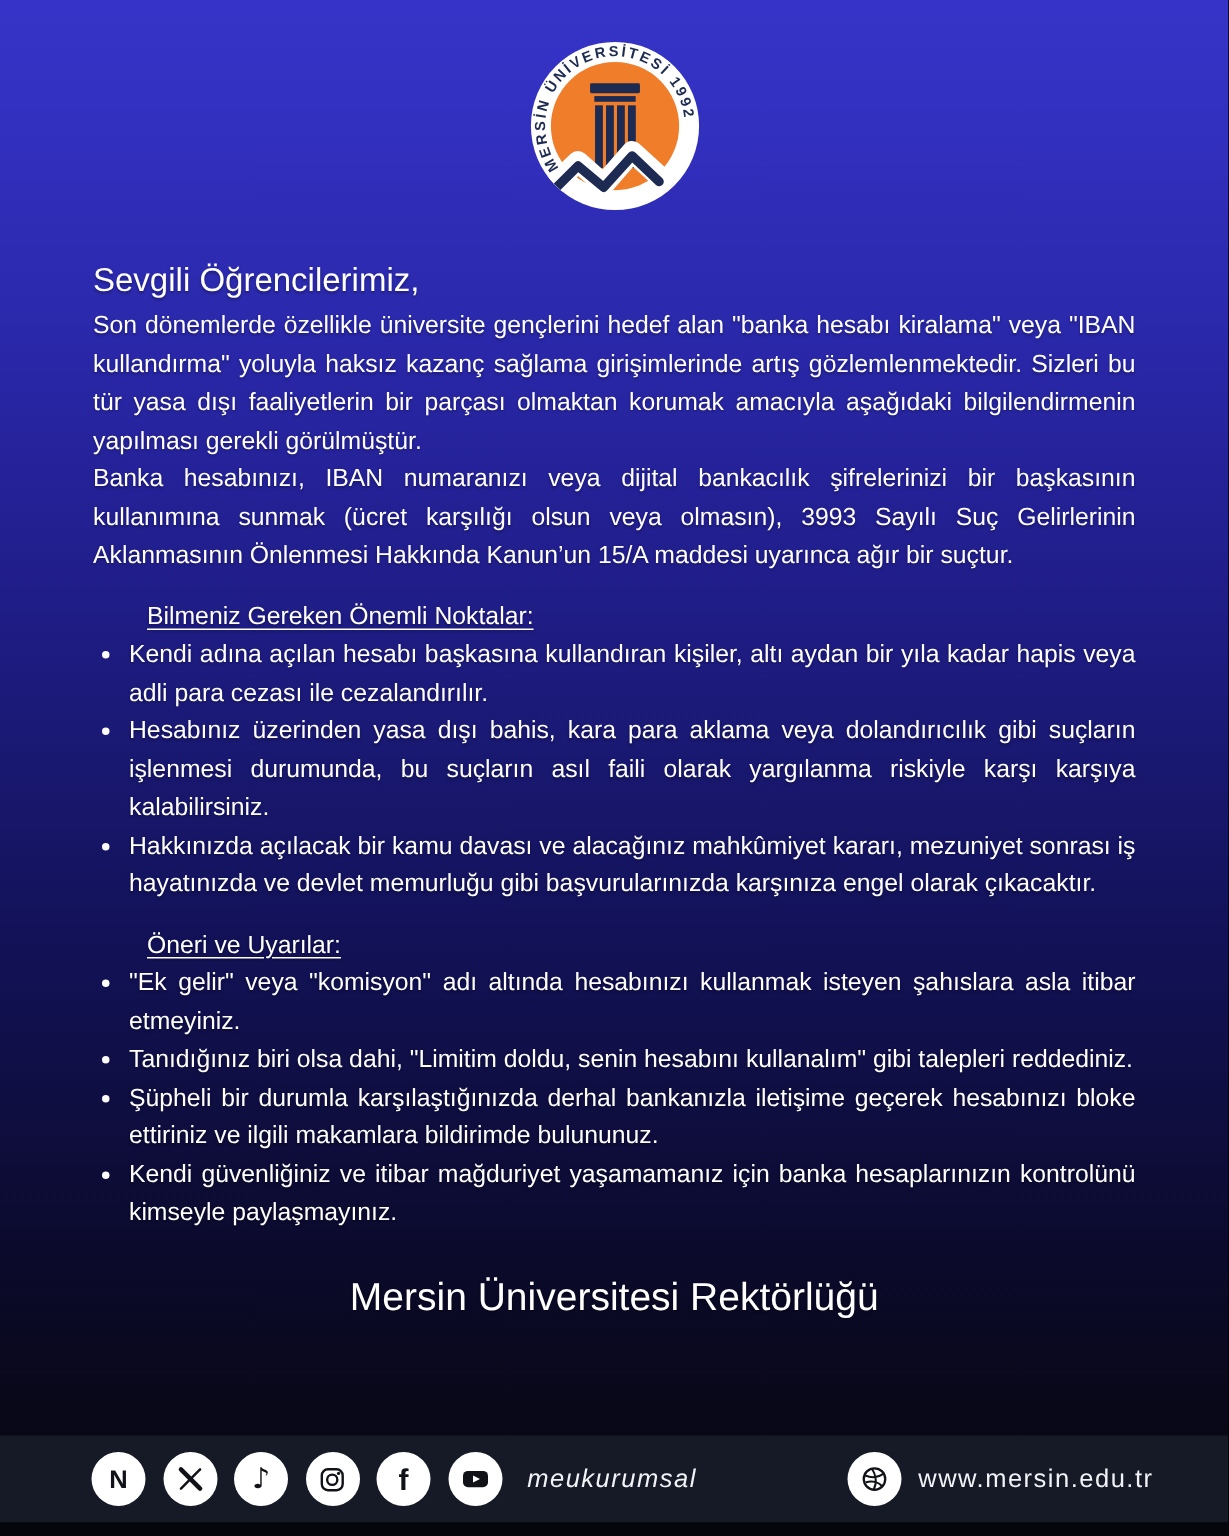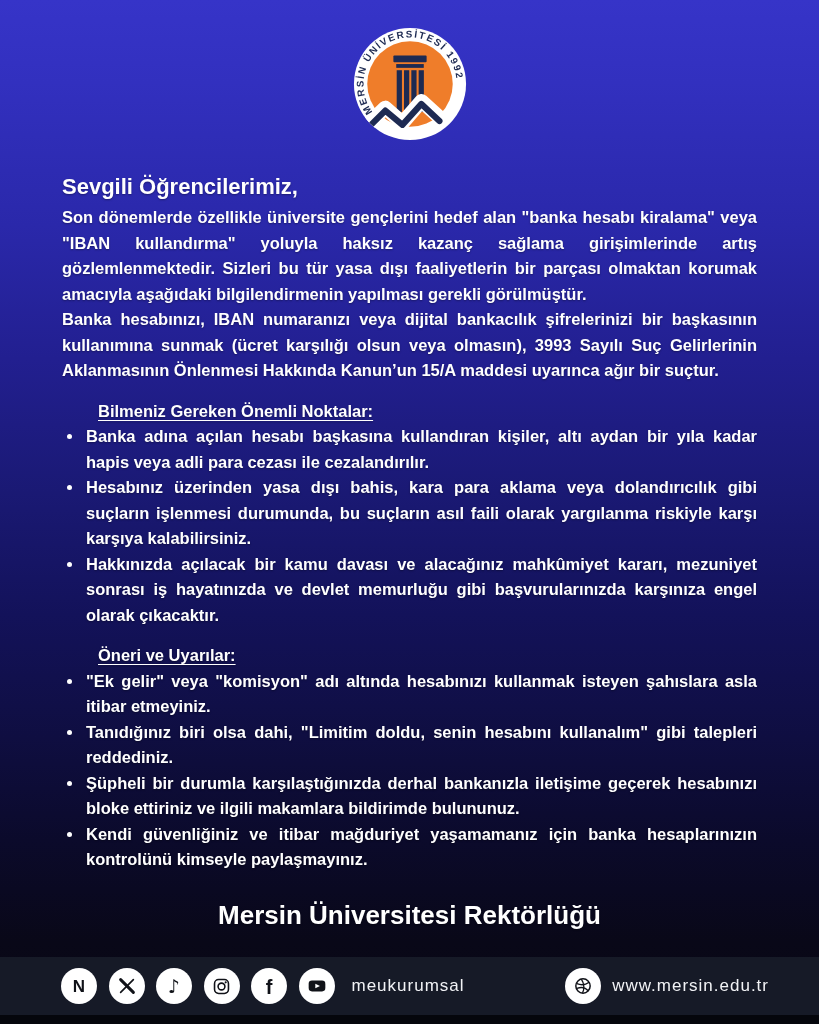--- a/index.html
+++ b/index.html
@@ -31,21 +31,21 @@
   }
   
   .logo-wrap{
     position:absolute;top:27px;left:0;right:0;
     display:flex;justify-content:center;
   }
   
   .content{
     position:absolute;left:62px;right:62px;top:172px;
     color:var(--text);
-    font-weight:700;
+    font-weight:400;
     font-size:16.5px;
     line-height:25.5px;
     text-shadow:0 1px 2px rgba(0,0,0,.35);
   }
   .greeting{
     font-size:22px;
     line-height:30px;
     margin-bottom:3px;
   }
   .para{
@@ -94,21 +94,21 @@
     font-family:"Liberation Sans",sans-serif;
   }
   .circle-icon .glyph.note{font-family:"DejaVu Sans",sans-serif;font-size:19px;}
   .circle-icon .glyph.fb{font-size:20px;transform:translateY(1px);}
   .footer-text{
     color:#f2f3f6;
     font-size:17px;
     letter-spacing:1px;
     font-weight:500;
   }
-  .handle{margin-left:17px;}
+  .handle{margin-left:17px;font-style:italic;}
   .site-group{margin-left:auto;display:flex;align-items:center;text-align:center;}
   .site-label{margin-left:11px;}
   svg{display:block;}
 </style>
 </head>
 <body>
 
 <div class="page">
 
   <div class="logo-wrap">
@@ -139,21 +139,21 @@
     </svg>
   </div>
 
   <div class="content">
     <div class="greeting">Sevgili Öğrencilerimiz,</div>
     <p class="para">Son dönemlerde özellikle üniversite gençlerini hedef alan "banka hesabı kiralama" veya "IBAN kullandırma" yoluyla haksız kazanç sağlama girişimlerinde artış gözlemlenmektedir. Sizleri bu tür yasa dışı faaliyetlerin bir parçası olmaktan korumak amacıyla aşağıdaki bilgilendirmenin yapılması gerekli görülmüştür.</p>
     <p class="para">Banka hesabınızı, IBAN numaranızı veya dijital bankacılık şifrelerinizi bir başkasının kullanımına sunmak (ücret karşılığı olsun veya olmasın), 3993 Sayılı Suç Gelirlerinin Aklanmasının Önlenmesi Hakkında Kanun’un 15/A maddesi uyarınca ağır bir suçtur.</p>
 
     <div class="section-heading">Bilmeniz Gereken Önemli Noktalar:</div>
     <ul class="bullets">
-        <li>Banka adına açılan hesabı başkasına kullandıran kişiler, altı aydan bir yıla kadar hapis veya adli para cezası ile cezalandırılır.</li>
+        <li>Kendi adına açılan hesabı başkasına kullandıran kişiler, altı aydan bir yıla kadar hapis veya adli para cezası ile cezalandırılır.</li>
         <li>Hesabınız üzerinden yasa dışı bahis, kara para aklama veya dolandırıcılık gibi suçların işlenmesi durumunda, bu suçların asıl faili olarak yargılanma riskiyle karşı karşıya kalabilirsiniz.</li>
         <li>Hakkınızda açılacak bir kamu davası ve alacağınız mahkûmiyet kararı, mezuniyet sonrası iş hayatınızda ve devlet memurluğu gibi başvurularınızda karşınıza engel olarak çıkacaktır.</li>
       </ul>
 
     <div class="section-heading">Öneri ve Uyarılar:</div>
     <ul class="bullets">
         <li>"Ek gelir" veya "komisyon" adı altında hesabınızı kullanmak isteyen şahıslara asla itibar etmeyiniz.</li>
         <li>Tanıdığınız biri olsa dahi, "Limitim doldu, senin hesabını kullanalım" gibi talepleri reddediniz.</li>
         <li>Şüpheli bir durumla karşılaştığınızda derhal bankanızla iletişime geçerek hesabınızı bloke ettiriniz ve ilgili makamlara bildirimde bulununuz.</li>
         <li>Kendi güvenliğiniz ve itibar mağduriyet yaşamamanız için banka hesaplarınızın kontrolünü kimseyle paylaşmayınız.</li>

